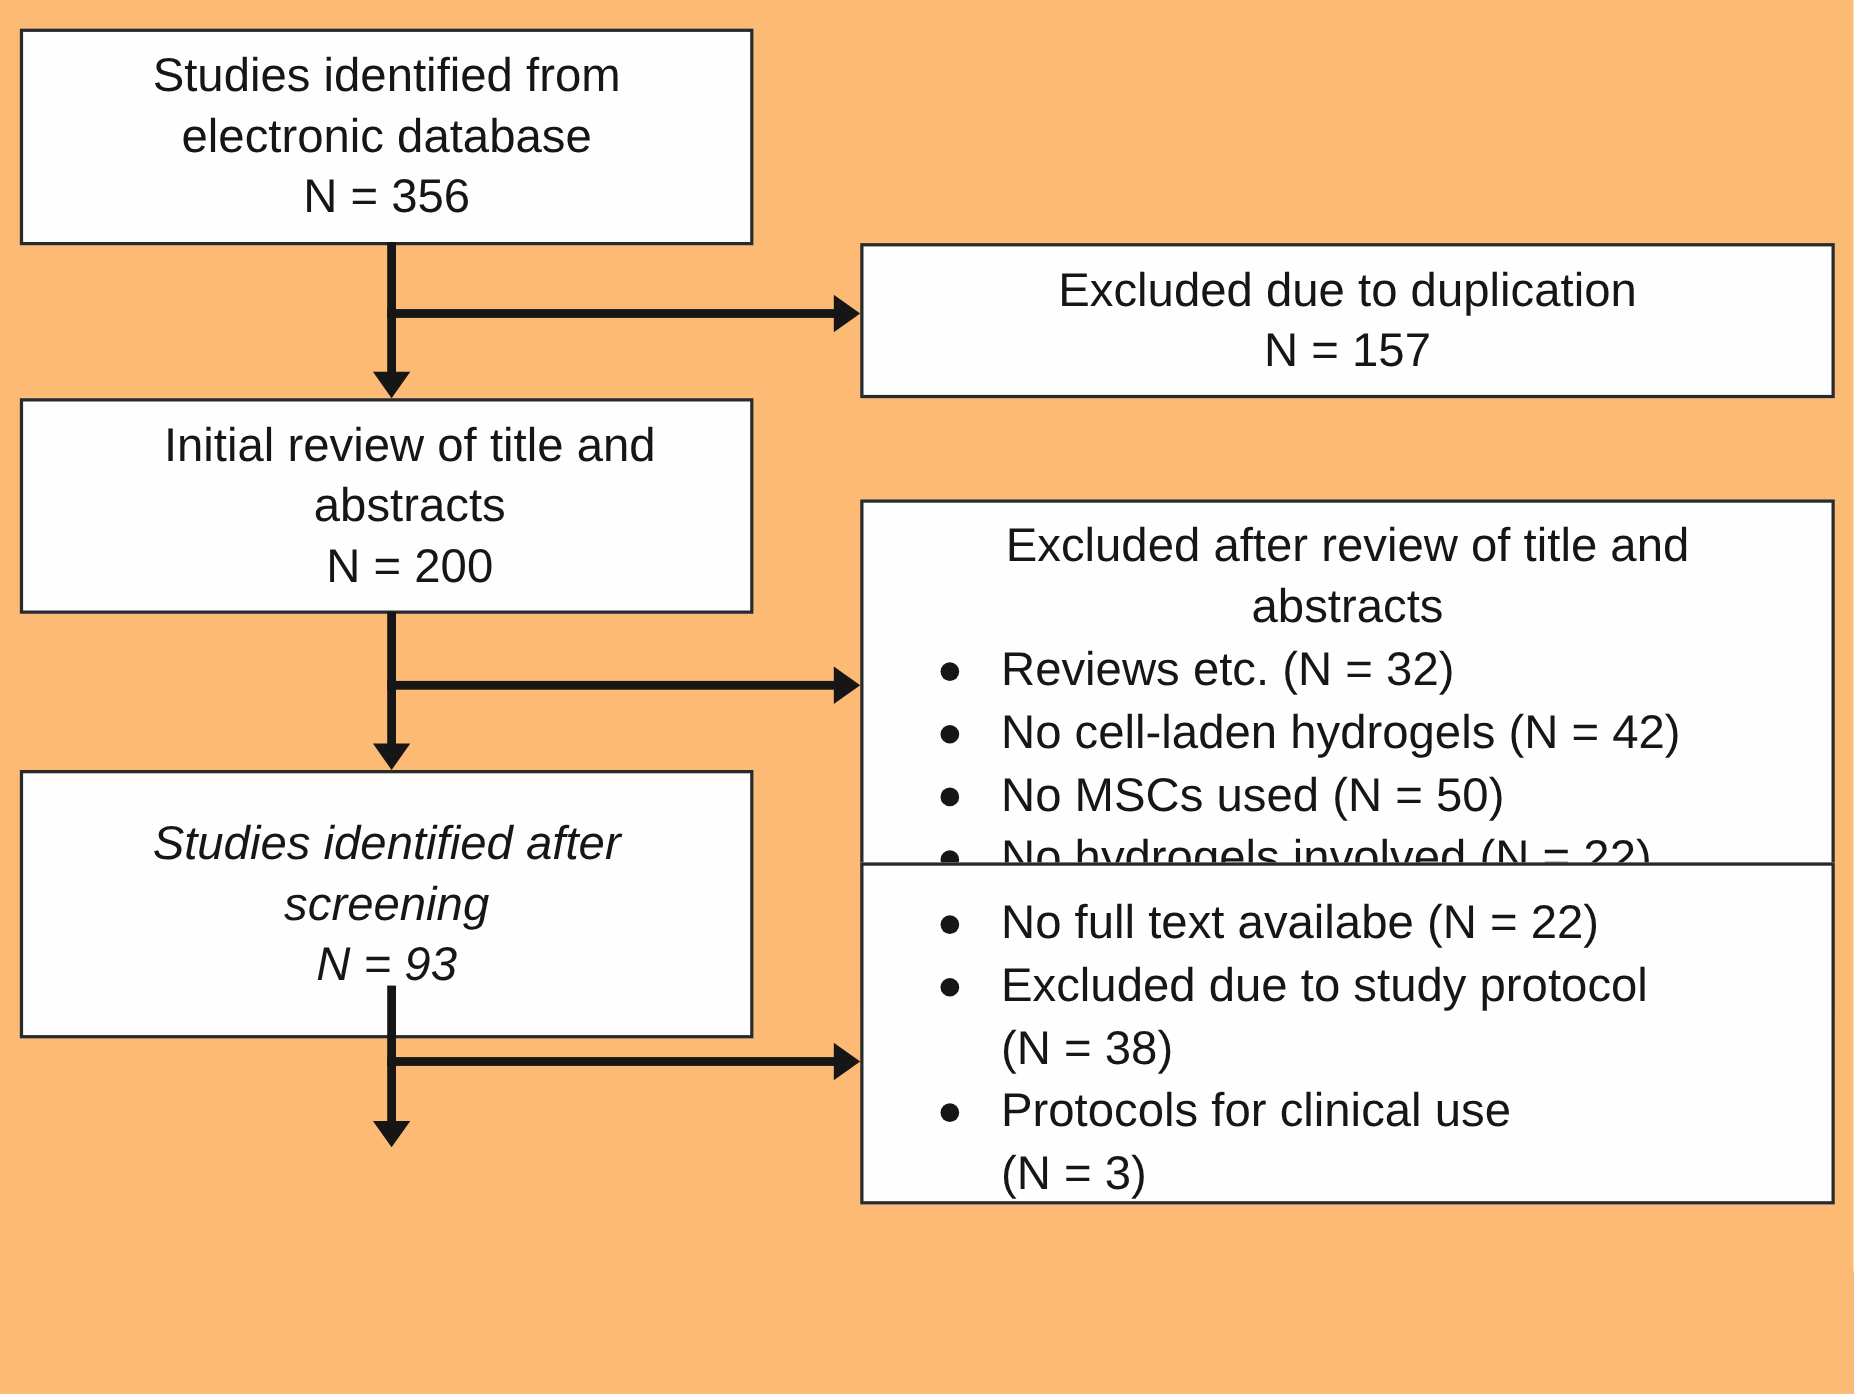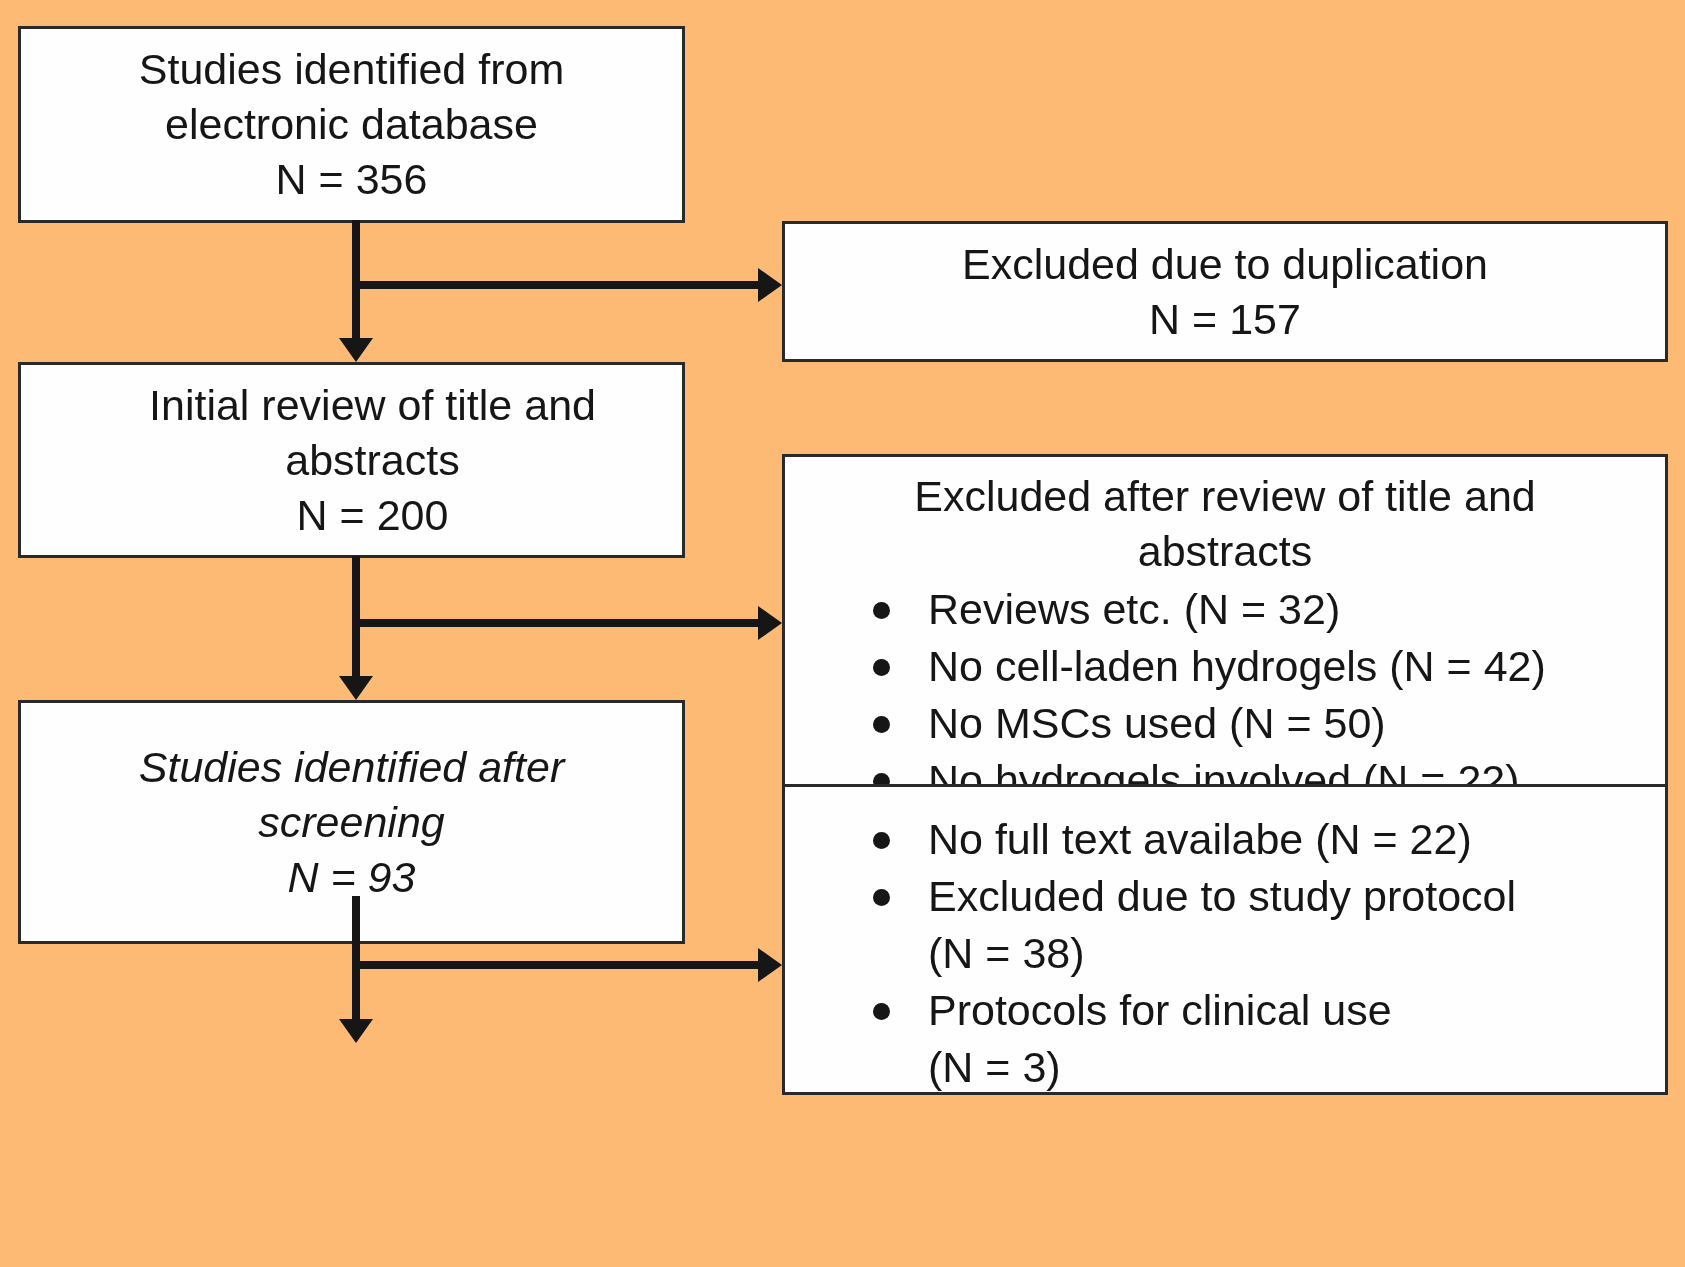--- a/index.html
+++ b/index.html
@@ -34,21 +34,21 @@
     font-size: 43px;
     line-height: 55px;
     white-space: pre-line;
     text-align: center;
     margin-top: 12px;
   }
   .bullets { margin-top: 2px; }
   .bullet-row {
     display: flex;
     align-items: flex-start;
-    padding-left: 88px;
+    padding-left: 70px;
   }
   .bullet-dot {
     flex: 0 0 auto;
     width: 17px;
     height: 17px;
     border-radius: 50%;
     background: #161616;
     margin-top: 21px;
   }
   .bullet-text {

